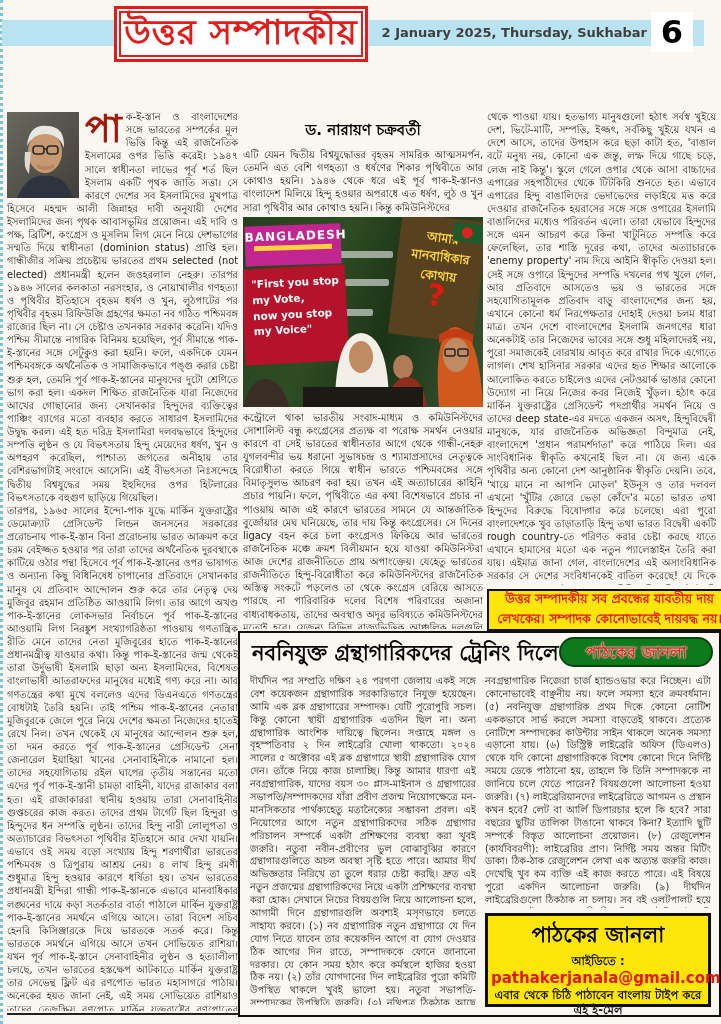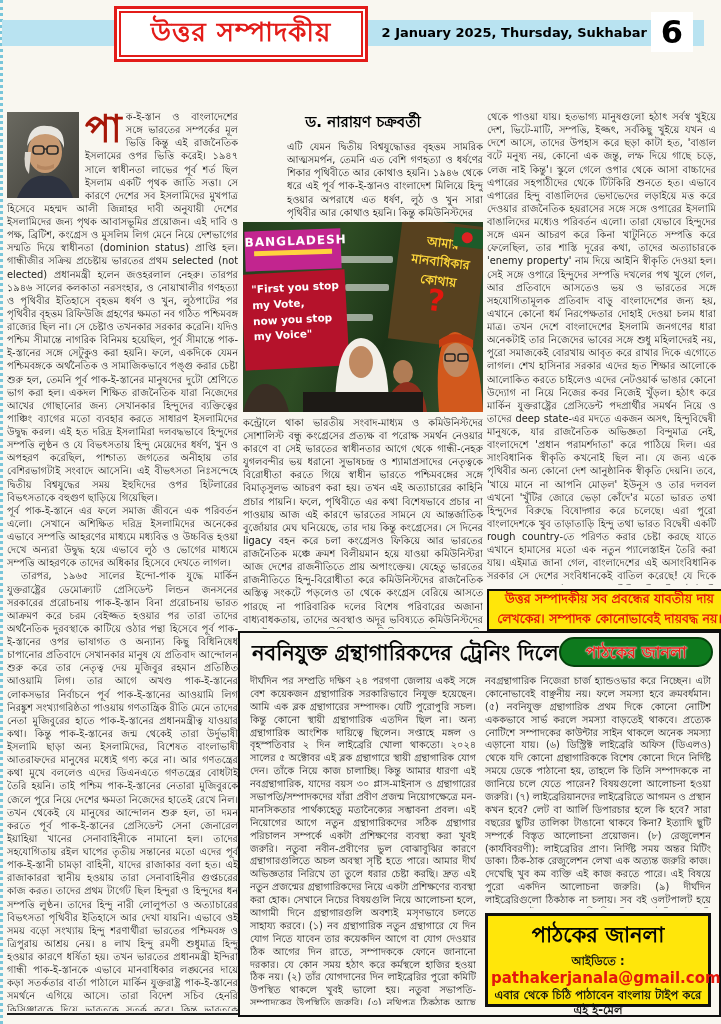--- a/index.html
+++ b/index.html
@@ -5,36 +5,36 @@
   html,body{margin:0;padding:0;}
   #page{position:relative;width:721px;height:1024px;background:#f9f7f0;
         font-family:"DejaVu Sans","Liberation Sans",sans-serif;color:#141414;overflow:hidden;}
   .left-edge{position:absolute;left:0;top:0;width:0;height:1024px;border-left:3px dotted #79c6da;}
   
   .dateband{position:absolute;left:2px;top:20px;width:702px;height:26px;background:#b9e3f1;}
   .masthead{position:absolute;left:114px;top:6px;width:248px;height:50px;background:#fff;
             border:3px solid #e31c19;}
   .masthead:after{content:"";position:absolute;inset:2px;border:2px solid #e31c19;}
   .masthead-title{width:100%;height:100%;display:flex;align-items:center;justify-content:center;
-            color:#e31c19;font-weight:bold;font-size:26px;letter-spacing:1px;}
-  .dateline{position:absolute;top:25px;right:74px;font-size:13px;font-weight:bold;color:#000000;}
+            color:#e31c19;font-weight:bold;font-size:34px;letter-spacing:1px;}
+  .dateline{position:absolute;top:25px;right:74px;font-size:13px;font-weight:bold;color:#404040;}
   .pagenum{position:absolute;top:12px;right:28px;width:42px;height:40px;background:#fff;
            color:#000;font-size:32px;font-weight:bold;text-align:center;line-height:40px;}
   .headline{position:absolute;left:8px;top:54px;width:705px;text-align:center;
             font-size:40px;font-weight:bold;color:#080808;line-height:1.15;}
   
   .para{margin:0;}
   .para + .para{text-indent:14px;}
   .col{font-size:9.8px;line-height:1.34;text-align:justify;color:#1c1c1c;}
   .col-left{position:absolute;left:7px;top:110px;width:231px;height:901px;overflow:hidden;}
   .author-photo{float:left;width:72px;height:86px;margin:2px 6px 2px 0;background:#4a4a42;}
   .dropcap{float:left;font-size:38px;line-height:.85;font-weight:bold;color:#a61708;padding:3px 4px 0 0;}
   .col-mid{position:absolute;left:243px;top:110px;width:240px;height:519px;overflow:hidden;}
-  .byline{text-align:center;font-weight:bold;font-size:15px;margin:0 0 5px;color:#000;}
-  .mid-intro{font-size:9.8px;line-height:1.34;text-align:justify;margin-left:44px;}
+  .byline{text-align:center;font-weight:bold;font-size:15px;margin:8px 0 5px;color:#000;}
+  .mid-intro{font-size:9.8px;line-height:1.34;text-align:justify;}
   .col-mid-below{font-size:9.8px;line-height:1.34;text-align:justify;overflow:hidden;height:238px;}
   .col-right{position:absolute;left:487px;top:110px;width:229px;height:475px;overflow:hidden;}
   .disclaimer{position:absolute;left:487px;top:589px;width:229px;height:36px;background:#ffe60a;
               border:2px solid #101010;color:#e3170d;font-weight:bold;font-size:12.5px;
               display:flex;align-items:center;justify-content:center;text-align:center;padding:1px 6px;}
   .bottom-rule{position:absolute;left:7px;top:1013px;width:231px;border-top:2px solid #222;}
   
   .photo{position:relative;width:240px;height:190px;margin:3px 0 4px;overflow:hidden;
          background:linear-gradient(110deg,#24401e 0%,#2e4d24 35%,#1c3317 60%,#3a5530 100%);}
   .banner-hint{position:absolute;background:rgba(255,255,255,.55);height:7px;border-radius:2px;}
@@ -99,21 +99,20 @@
         <path d="M18 40 Q16 56 22 62 L24 40 Z" fill="#ddd8d0"></path>
         <rect x="26" y="34" width="11" height="8" rx="3" fill="none" stroke="#2a2a2a" stroke-width="1.6"></rect>
         <rect x="40" y="34" width="11" height="8" rx="3" fill="none" stroke="#2a2a2a" stroke-width="1.6"></rect>
         <line x1="37" y1="37" x2="40" y2="37" stroke="#2a2a2a" stroke-width="1.4"></line>
         <path d="M30 52 Q38 57 47 52 L47 56 Q38 60 30 56 Z" fill="#b58660"></path>
         <path d="M10 86 Q20 62 38 64 Q58 62 66 86 Z" fill="#2e3340"></path>
       </svg>
     </span>
     <span class="dropcap">পা</span><span>ক-ই-স্তান ও বাংলাদেশের সঙ্গে ভারতের সম্পর্কের মূল ভিত্তি কিন্তু এই রাজনৈতিক ইসলামের ওপর ভিত্তি করেই। ১৯৪৭ সালে স্বাধীনতা লাভের পূর্ব শর্ত ছিল ইসলাম একটি পৃথক জাতি সত্তা। সে কারণে দেশের সব ইসলামিদের মুখপাত্র হিসেবে মহম্মদ আলী জিন্নাহর দাবী অনুযায়ী দেশের ইসলামিদের জন্য পৃথক আবাসভূমির প্রয়োজন। এই দাবি ও পক্ষ, ব্রিটিশ, কংগ্রেস ও মুসলিম লিগ মেনে নিয়ে দেশভাগের সম্মতি দিয়ে স্বাধীনতা (dominion status) প্রাপ্তি হল। গান্ধীজীর সক্রিয় প্রচেষ্টায় ভারতের প্রথম selected (not elected) প্রধানমন্ত্রী হলেন জওহরলাল নেহরু। তারপর ১৯৪৬ সালের কলকাতা নরসংহার, ও নোয়াখালীর গণহত্যা ও পৃথিবীর ইতিহাসে বৃহত্তম ধর্ষণ ও খুন, লুঠপাটের পর পৃথিবীর বৃহত্তম রিফিউজি গ্রহণের ক্ষমতা নব গঠিত পশ্চিমবঙ্গ রাজ্যের ছিল না। সে চেষ্টাও তখনকার সরকার করেনি। যদিও পশ্চিম সীমান্তে নাগরিক বিনিময় হয়েছিল, পূর্ব সীমান্তে পাক-ই-স্তানের সঙ্গে সেটুকুও করা হয়নি। ফলে, একদিকে যেমন পশ্চিমবঙ্গকে অর্থনৈতিক ও সামাজিকভাবে পঙ্গু করার চেষ্টা শুরু হল, তেমনি পূর্ব পাক-ই-স্তানের মানুষদের দুটো শ্রেণিতে ভাগ করা হল। একদল শিক্ষিত রাজনৈতিক যারা নিজেদের আখের গোছানোর জন্য সেখানকার হিন্দুদের ব্যক্তিত্বের পাঞ্চিং ব্যাগের মতো ব্যবহার করতে সাধারণ ইসলামিদের উদ্বুদ্ধ করল। এই হত দরিদ্র ইসলামিরা দলবদ্ধভাবে হিন্দুদের সম্পত্তি লুণ্ঠন ও যে বিভৎসতায় হিন্দু মেয়েদের ধর্ষণ, খুন ও অপহরণ করেছিল, পাশ্চাত্য জগতের অনীহায় তার বেশিরভাগটাই সংবাদে আসেনি। এই বীভৎসতা নিঃসন্দেহে দ্বিতীয় বিশ্বযুদ্ধের সময় ইহুদিদের ওপর হিটলারের বিভৎসতাকে বহুগুণ ছাড়িয়ে গিয়েছিল।</span>
     <div>
-        <p class="para">পূর্ব পাক-ই-স্তানে এর ফলে সমাজ জীবনে এক পরিবর্তন এলো। সেখানে অশিক্ষিত দরিদ্র ইসলামিদের অনেকের এভাবে সম্পত্তি আহরণের মাধ্যমে মধ্যবিত্ত ও উচ্চবিত্ত হওয়া দেখে অন্যরা উদ্বুদ্ধ হয়ে এভাবে লুঠ ও ভোগের মাধ্যমে সম্পত্তি আহরণকে তাদের অধিকার হিসেবে দেখতে লাগল।</p>
         <p class="para">তারপর, ১৯৬৫ সালের ইন্দো-পাক যুদ্ধে মার্কিন যুক্তরাষ্ট্রের ডেমোক্র্যাট প্রেসিডেন্ট লিন্ডন জনসনের সরকারের প্ররোচনায় পাক-ই-স্তান বিনা প্ররোচনায় ভারত আক্রমণ করে চরম বেইজ্জত হওয়ার পর তারা তাদের অর্থনৈতিক দুরবস্থাকে কাটিয়ে ওঠার পন্থা হিসেবে পূর্ব পাক-ই-স্তানের ওপর ভাষাগত ও অন্যান্য কিছু বিধিনিষেধ চাপানোর প্রতিবাদে সেখানকার মানুষ যে প্রতিবাদ আন্দোলন শুরু করে তার নেতৃত্ব দেয় মুজিবুর রহমান প্রতিষ্ঠিত আওয়ামি লিগ। তার আগে অখণ্ড পাক-ই-স্তানের লোকসভার নির্বাচনে পূর্ব পাক-ই-স্তানের আওয়ামি লিগ নিরঙ্কুশ সংখ্যাগরিষ্ঠতা পাওয়ায় গণতান্ত্রিক রীতি মেনে তাদের নেতা মুজিবুরের হাতে পাক-ই-স্তানের প্রধানমন্ত্রীত্ব যাওয়ার কথা। কিন্তু পাক-ই-স্তানের জন্ম থেকেই তারা উর্দুভাষী ইসলামি ছাড়া অন্য ইসলামিদের, বিশেষত বাংলাভাষী আতরাফদের মানুষের মধ্যেই গণ্য করে না। আর গণতন্ত্রের কথা মুখে বললেও এদের ডিএনএতে গণতন্ত্রের বোধটাই তৈরি হয়নি। তাই পশ্চিম পাক-ই-স্তানের নেতারা মুজিবুরকে জেলে পুরে নিয়ে দেশের ক্ষমতা নিজেদের হাতেই রেখে নিল। তখন থেকেই যে মানুষের আন্দোলন শুরু হল, তা দমন করতে পূর্ব পাক-ই-স্তানের প্রেসিডেন্ট সেনা জেনারেল ইয়াহিয়া খানের সেনাবাহিনীকে নামানো হল। তাদের সহযোগিতায় রইল ঘাপের তৃতীয় সন্তানের মতো এদের পূর্ব পাক-ই-স্তানী চামড়া বাহিনী, যাদের রাজাকার বলা হত। এই রাজাকাররা স্থানীয় হওয়ায় তারা সেনাবাহিনীর গুপ্তচরের কাজ করত। তাদের প্রথম টার্গেট ছিল হিন্দুরা ও হিন্দুদের ধন সম্পত্তি লুণ্ঠন। তাদের হিন্দু নারী লোলুপতা ও অত্যাচারের বিভৎসতা পৃথিবীর ইতিহাসে আর দেখা যায়নি। এভাবে ওই সময় বড়ো সংখ্যায় হিন্দু শরণার্থীরা ভারতের পশ্চিমবঙ্গ ও ত্রিপুরায় আশ্রয় নেয়। ৪ লাখ হিন্দু রমণী শুধুমাত্র হিন্দু হওয়ার কারণে ধর্ষিতা হয়। তখন ভারতের প্রধানমন্ত্রী ইন্দিরা গান্ধী পাক-ই-স্তানকে এভাবে মানবাধিকার লঙ্ঘনের দায়ে কড়া সতর্কতার বার্তা পাঠালে মার্কিন যুক্তরাষ্ট্র পাক-ই-স্তানের সমর্থনে এগিয়ে আসে। তারা বিদেশ সচিব হেনরি কিসিঞ্জারকে দিয়ে ভারতকে সতর্ক করে। কিন্তু ভারতকে সমর্থনে এগিয়ে আসে তখন সোভিয়েত রাশিয়া। যখন পূর্ব পাক-ই-স্তানে সেনাবাহিনীর লুণ্ঠন ও হত্যালীলা চলছে, তখন ভারতের হস্তক্ষেপ আটকাতে মার্কিন যুক্তরাষ্ট্র তার সেভেন্থ ফ্লিট এর রণপোত ভারত মহাসাগরে পাঠায়। অনেকের হয়ত জানা নেই, এই সময় সোভিয়েত রাশিয়াও তাদের তেজস্ক্রিয় রণপোত মার্কিন যুক্তরাষ্ট্রের রণপোতের পেছনেই ভারত মহাসাগরে পাঠায়। এভাবে মার্কিন যুক্তরাষ্ট্রের চাপ নিষ্ক্রিয় করতে ওই সময় রাশিয়ার অবদান কম লোকই মনে রেখেছে। অথচ, তখন ভারতীয় কমিউনিস্টরা সেভাবে পাক-ই-স্তানী সেনার বিরোধীতায় নামেনি। এমনকী পূর্ব পাক-ই-স্তানে হিন্দুদের ওপর সেনার ও রাজাকারদের অত্যাচারের ব্যাপারেও তাদের বিশেষ দলিল পাওয়া যায় না। তারপর, প্রায় ৯ মাসের সেনা অত্যাচারের পর যখন ভারতীয় সেনাবাহিনী জগজিত সিং অরোরার নেতৃত্বে পূর্ব পাক-ই-স্তানে ঢুকল, তখন মার্কিন যুক্তরাষ্ট্র মৌখিক হম্বার ছাড়া আর কিছুই করতে পারেনি। ওদিকে পাক-ই-স্তানের তথাকথিত দুর্ধর্ষ সেনা বাহিনী জেনারেল নিয়াজির নেতৃত্বে প্রাণ ভিক্ষা চেয়ে পুরোটাই শর্তহীনভাবে আত্মসমর্পণ করে। এখন বাংলাদেশের তথাকথিত পরামর্শদাতা যেমন বলছে, তারা বাংলাদেশের (তখনকার পূর্ব পাক-ই-স্তানের) কাছে আত্মসমর্পণ করেছিল, সেকথা সর্বৈব মিথ্যা। নথিতে পরিষ্কারভাবে লেখা আছে, জেনারেল নিয়াজি তার পুরো সৈন্য নিয়ে শর্তহীনভাবে ভারতীয় বাহিনীর নেতৃত্বে থাকা জেনারেল জগজিত সিং অরোরার কাছে তার ৯৩ হাজার সৈন্যসহ আত্মসমর্পণ করে।</p>
       </div>
   </div>
 
   <div class="col-mid">
     <div class="byline">ড. নারায়ণ চক্রবর্তী</div>
     <div class="mid-intro">এটি যেমন দ্বিতীয় বিশ্বযুদ্ধোত্তর বৃহত্তম সামরিক আত্মসমর্পন, তেমনি এত বেশি গণহত্যা ও ধর্ষণের শিকার পৃথিবীতে আর কোথাও হয়নি। ১৯৪৬ থেকে ধরে এই পূর্ব পাক-ই-স্তানও বাংলাদেশ মিলিয়ে হিন্দু হওয়ার অপরাধে এত ধর্ষণ, লুঠ ও খুন সারা পৃথিবীর আর কোথাও হয়নি। কিন্তু কমিউনিস্টদের</div>
 
     <div class="photo">
       <div class="banner-hint" style="left:96px;top:34px;width:54px;"></div>

